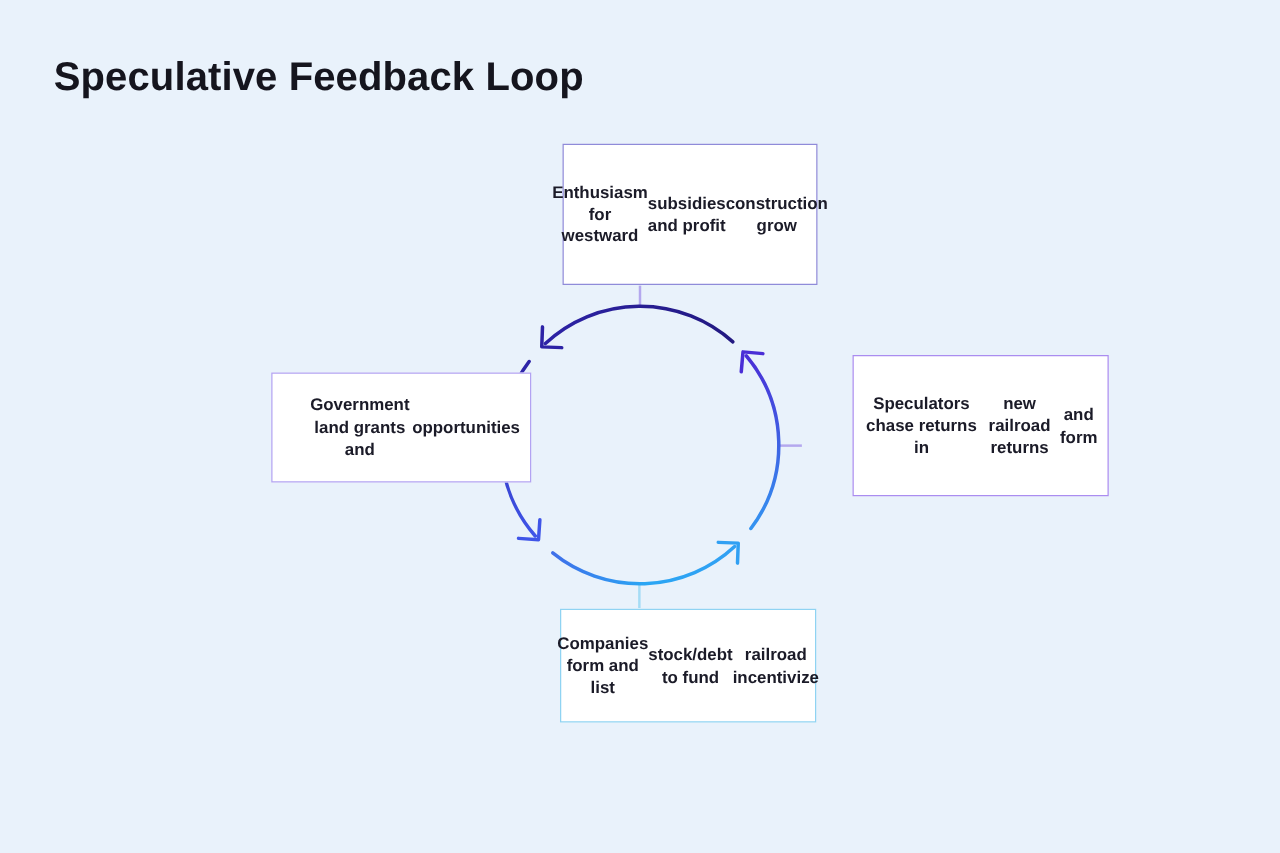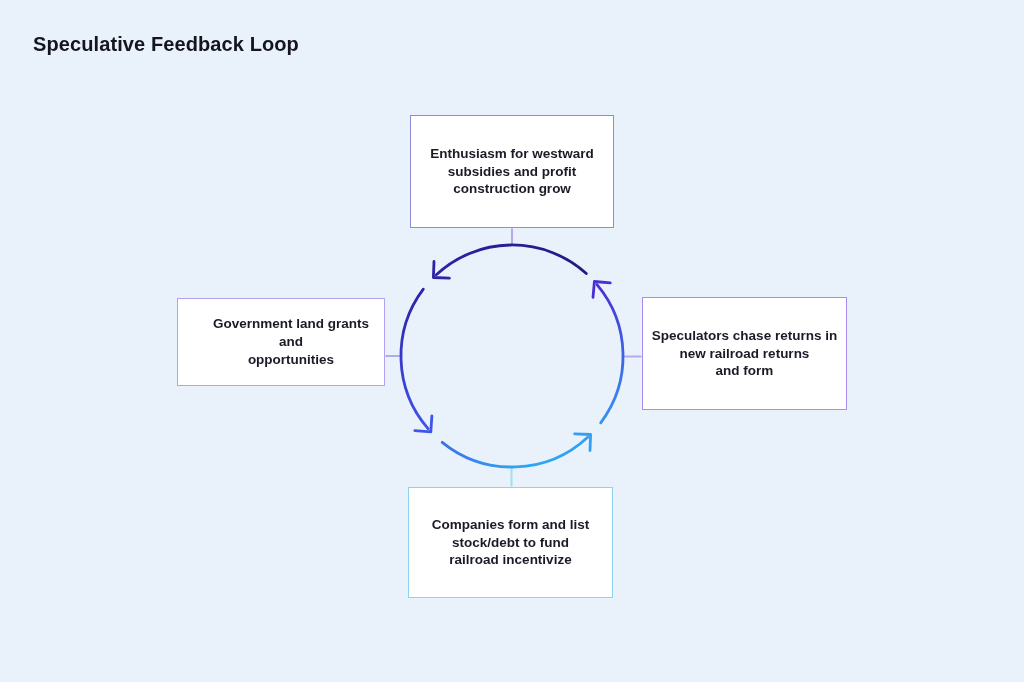--- a/index.html
+++ b/index.html
@@ -15,52 +15,53 @@
     overflow: hidden;
   }
   .stage {
     position: absolute;
     inset: 0;
   }
   .title {
     position: absolute;
     left: 32px;
     top: 32px;
-    margin: 1px;
-    font-size: 20px;
+    margin: 11px;
+    font-size: 32px;
     font-weight: bold;
     letter-spacing: 0.1px;
     color: #15151e;
   }
   svg.loop {
     position: absolute;
     left: 0;
     top: 0;
   }
   .node {
     position: absolute;
     background: #ffffff;
     border-style: solid;
     border-width: 1.5px;
     display: flex;
-    flex-direction: column;
+    flex-direction: row;
     align-items: center;
     justify-content: center;
     text-align: center;
     font-weight: bold;
     font-size: 13.5px;
     line-height: 1.32;
     color: #1b1b28;
     box-sizing: border-box;
     padding: 8px;
+    margin-left: 40px;
   }
   .node-top    { left: 410px; top: 115px; width: 204px; height: 113px; border-color: #8f8bd9; }
   .node-left   { left: 177px; top: 298px; width: 208px; height: 88px; border-color: #b2a3f2; padding-left: 28px; }
-  .node-right  { left: 642px; top: 297px; width: 205px; height: 113px; border-color: #aa8df0; }
-  .node-bottom { left: 408px; top: 487px; width: 205px; height: 111px; border-color: #8fd3f2; }
+  .node-right  { left: 642px; top: 284px; width: 205px; height: 113px; border-color: #aa8df0; }
+  .node-bottom { left: 408px; top: 487px; width: 205px; height: 91px; border-color: #8fd3f2; }
 </style>
 </head>
 <body>
 
 <div class="stage">
 
   <h1 class="title">Speculative Feedback Loop</h1>
 
   <svg class="loop" width="1024" height="682" viewBox="0 0 1024 682" fill="none">
     <defs>

